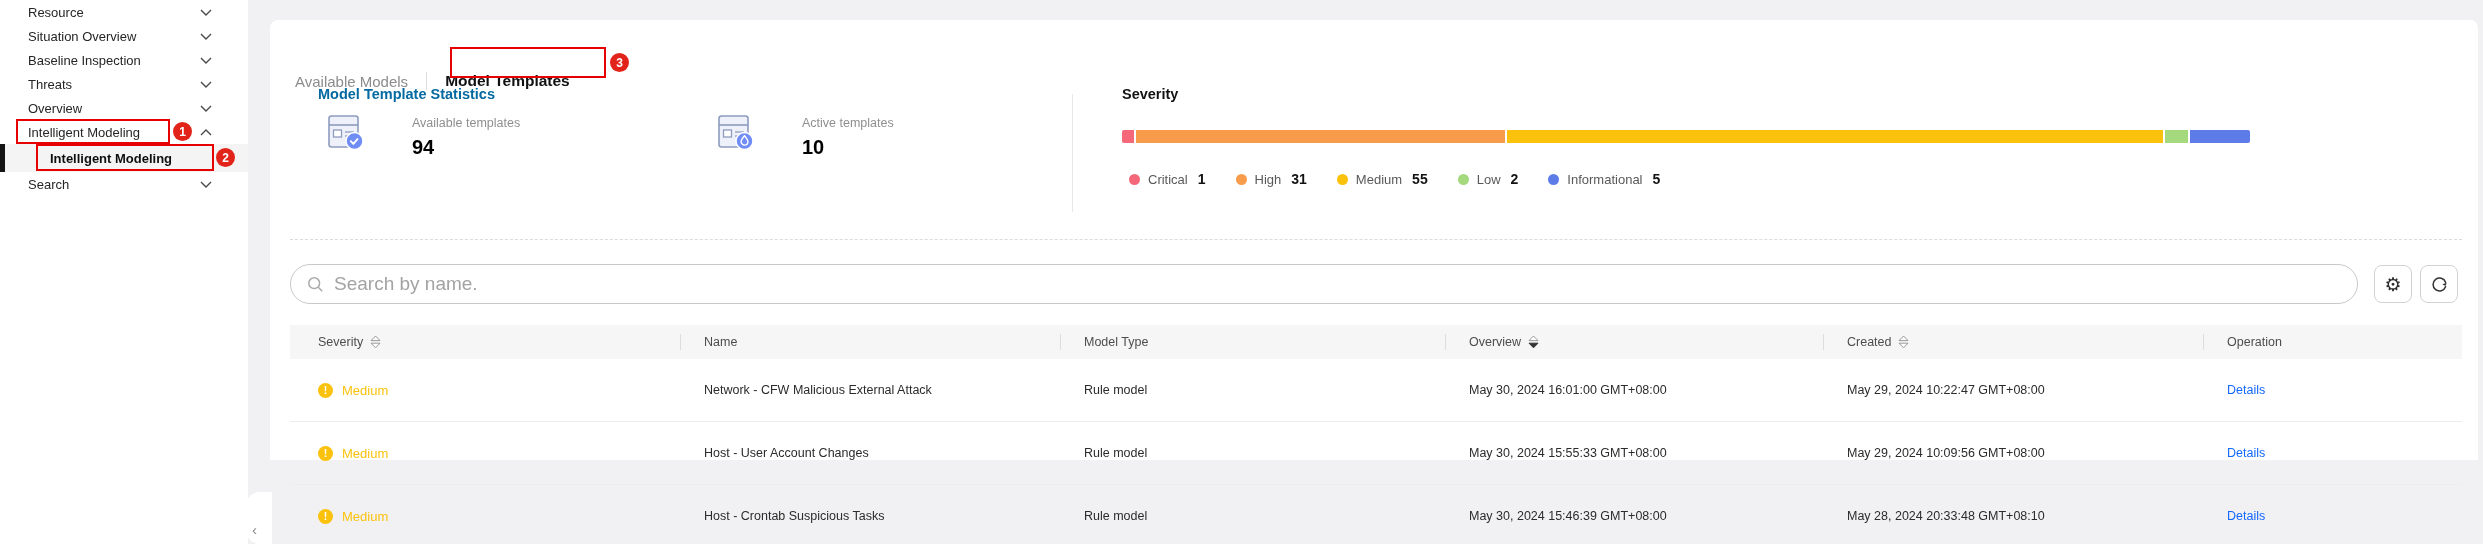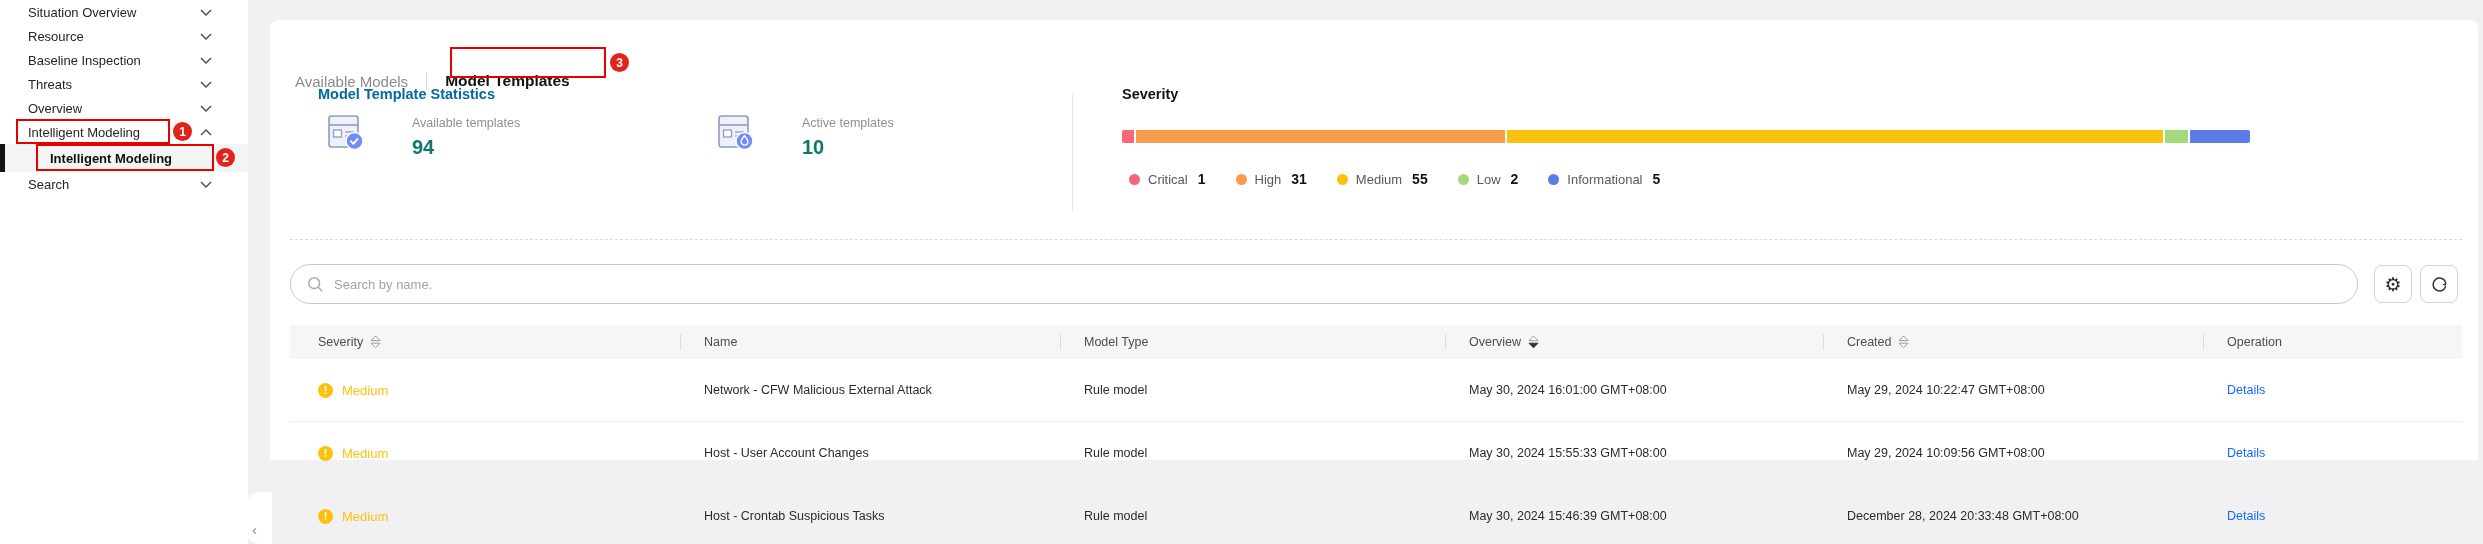--- a/index.html
+++ b/index.html
@@ -35,37 +35,37 @@
   .panel { position:absolute; left:270px; top:20px; width:2208px; height:440px; background:#fff;
            border-radius:8px 8px 0 0; }
   .tabs { position:absolute; left:25px; top:52px; display:flex; align-items:center; }
   .tab-inactive { font-size:15px; color:#8c8c8c; cursor:pointer; }
   .tab-sep { width:1px; height:18px; background:#dcdcdc; margin:0 18px; }
   .tab-active { font-size:15.5px; font-weight:bold; color:#121212; cursor:pointer; }
   .stats-title { position:absolute; left:48px; top:66px; font-size:14.5px; font-weight:bold; color:#0369a1; }
   .card-ico { position:absolute; top:88px; width:46px; height:46px; }
   #card-ico-1 { left:52px; } #card-ico-2 { left:442px; }
   .c-label { position:absolute; top:96px; font-size:12.5px; color:#8f8f8f; }
-  .c-value { position:absolute; top:116px; font-size:20px; font-weight:bold; color:#0f766e; }
+  .c-value { position:absolute; top:116px; font-size:20px; font-weight:bold; color:#000000; }
   #c-label-1,#c-value-1 { left:142px; } #c-label-2,#c-value-2 { left:532px; }
   .vdiv { position:absolute; left:802px; top:74px; width:1px; height:118px; background:#e8e8e8; }
   .sev-title { position:absolute; left:852px; top:66px; font-size:14.5px; font-weight:bold; color:#121212; }
   .sev-bar { position:absolute; left:852px; top:110px; width:1128px; height:13px; display:flex; gap:2px;
              border-radius:2px; overflow:hidden; }
   .sev-bar > div { height:100%; }
   .sev-legend { position:absolute; left:859px; top:151px; display:flex; align-items:center; gap:30px; }
   .leg-item { display:flex; align-items:center; font-size:13px; color:#595959; }
   .leg-dot { width:11px; height:11px; border-radius:50%; margin-right:8px; }
   .leg-count { font-size:14px; font-weight:bold; color:#121212; margin-left:10px; }
   .dash-div { position:absolute; left:20px; top:219px; width:2172px; border-top:1px dashed #dcdcdc; }
   
   .toolbar { position:absolute; left:20px; top:244px; width:2172px; height:40px; display:flex; align-items:center; }
   .search { width:2068px; height:40px; border:1px solid #c9c9c9; border-radius:20px; background:#fff;
             display:flex; align-items:center; padding:0 16px; }
-  .search input { border:none; outline:none; flex:1; font-size:13px; color:#333; margin-left:10px;
+  .search input { border:none; outline:none; flex:1; font-size:19px; color:#333; margin-left:10px;
             font-family:"Liberation Sans", sans-serif; background:transparent; }
   .search input::placeholder { color:#a3a3a3; }
   .icon-btn { width:38px; height:38px; border:1px solid #d2d2d2; border-radius:8px; background:#fff;
             display:flex; align-items:center; justify-content:center; cursor:pointer; }
   .gear-btn { margin-left:16px; font-size:19px; color:#2e2e2e; line-height:1; }
   .refresh-btn { margin-left:8px; }
   
   .tbl { position:absolute; left:20px; top:305px; width:2172px; }
   .thead, .trow { display:grid; grid-template-columns:390px 380px 385px 378px 380px 1fr; align-items:center; }
   .thead { height:34px; background:#f6f6f7; font-size:12.5px; color:#4d4d4d; }
@@ -78,29 +78,29 @@
   .sev-ico { width:15px; height:15px; border-radius:50%; color:#fff; font-size:10.5px; font-weight:bold;
              display:inline-flex; align-items:center; justify-content:center; margin-right:9px; }
   .sev-label { font-size:13px; }
   .details-link { text-decoration:none; cursor:pointer; }
 </style>
 </head>
 <body>
 
 <nav class="sidebar">
   <div class="nav-item">
+    <span>Resource</span>
+    <span class="chev">
+        <svg width="12" height="7">
+          <polyline points="1,1 6,6 11,1" fill="none" stroke="#4a4a4a" stroke-width="1.4"></polyline>
+        </svg>
+      </span>
+  </div>
+  <div class="nav-item">
     <span>Situation Overview</span>
-    <span class="chev">
-        <svg width="12" height="7">
-          <polyline points="1,1 6,6 11,1" fill="none" stroke="#4a4a4a" stroke-width="1.4"></polyline>
-        </svg>
-      </span>
-  </div>
-  <div class="nav-item">
-    <span>Resource</span>
     <span class="chev">
         <svg width="12" height="7">
           <polyline points="1,1 6,6 11,1" fill="none" stroke="#4a4a4a" stroke-width="1.4"></polyline>
         </svg>
       </span>
   </div>
   <div class="nav-item">
     <span>Baseline Inspection</span>
     <span class="chev">
         <svg width="12" height="7">
@@ -313,19 +313,19 @@
     </div>
 
     <div class="trow">
       <div class="td sev-cell">
         <span class="sev-ico" style="background: rgb(251, 194, 13);">!</span>
         <span class="sev-label" style="color: rgb(251, 194, 13);">Medium</span>
       </div>
       <div class="td">Host - Crontab Suspicious Tasks</div>
       <div class="td">Rule model</div>
       <div class="td">May 30, 2024 15:46:39 GMT+08:00</div>
-      <div class="td">December 28, 2024 20:33:48 GMT+08:00</div>
+      <div class="td">May 28, 2024 20:33:48 GMT+08:10</div>
       <div class="td">
           <a class="details-link" style="color: rgb(19, 105, 255);">Details</a>
         </div>
     </div>
   </div>
 </main>
 
 </body></html>

